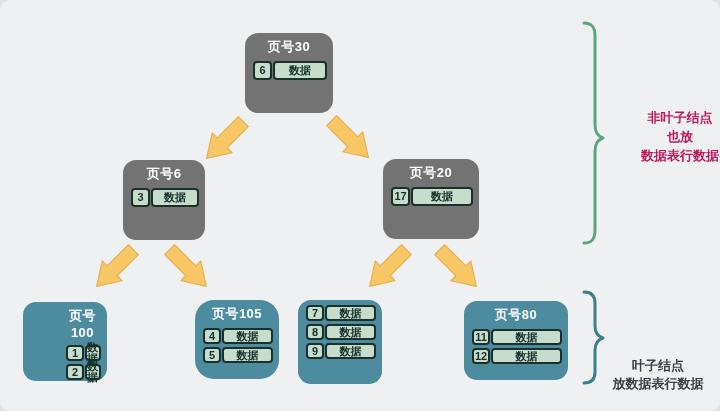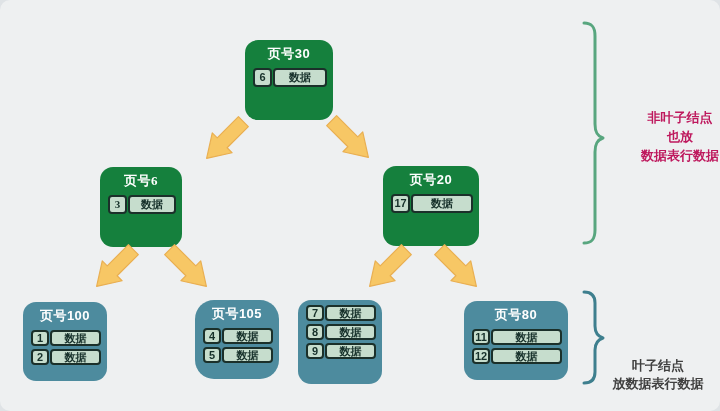--- a/index.html
+++ b/index.html
@@ -9,21 +9,21 @@
     width:720px;height:411px;
     background:#eef0f1;
     border-radius:10px;
     overflow:hidden;
     font-family:"Liberation Sans", sans-serif;
   }
   .node{
     position:absolute;
     border-radius:13px;
   }
-  .node.internal{background:#15803d;margin-top:7px;}
+  .node.internal{background:#737373;}
   .node.leaf{background:#4d8b9e;}
   .node-title{
     color:#ffffff;
     font-weight:bold;
     font-size:13px;
     text-align:center;
     padding-top:5px;
     letter-spacing:0.5px;
   }
   .rows{padding:5px 6px 0 8px;}
@@ -40,23 +40,23 @@
     display:flex;
     align-items:center;
     justify-content:center;
     line-height:1;
   }
   .key{width:18px;margin-right:1px;}
   .internal .key{width:19px;}
   .val{flex:1;}
   
   .n-root {left:245px;top:33px;width:88px;height:80px;}
-  .n-p6   {left:100px;top:160px;width:82px;height:80px;font-family:Liberation Serif, serif;}
+  .n-p6   {left:123px;top:160px;width:82px;height:80px;}
   .n-p20  {left:383px;top:159px;width:96px;height:80px;}
-  .n-p100 {left:23px; top:302px;width:84px;height:79px;}
+  .n-p100 {left:23px; top:302px;width:84px;height:79px;padding-left:35px;}
   .n-p105 {left:195px;top:300px;width:84px;height:79px;border-radius:19px;}
   .n-p97  {left:298px;top:300px;width:84px;height:84px;}
   .n-p80  {left:464px;top:301px;width:104px;height:79px;}
   .overlay{position:absolute;left:0;top:0;width:720px;height:411px;pointer-events:none;}
   .annotation{
     position:absolute;
     text-align:center;
     font-size:13px;
     font-weight:bold;
     line-height:19px;

